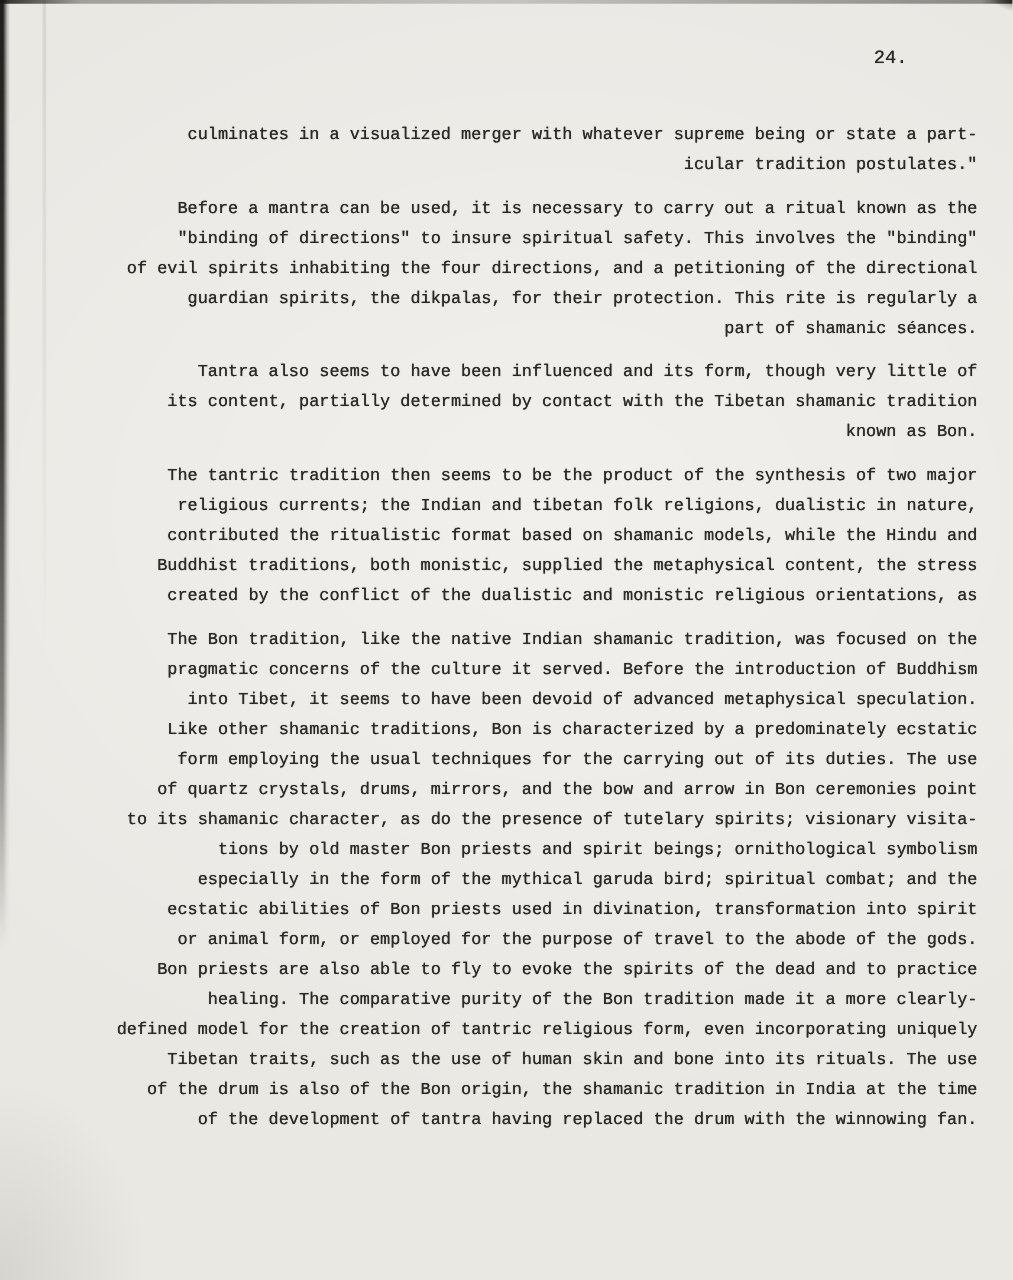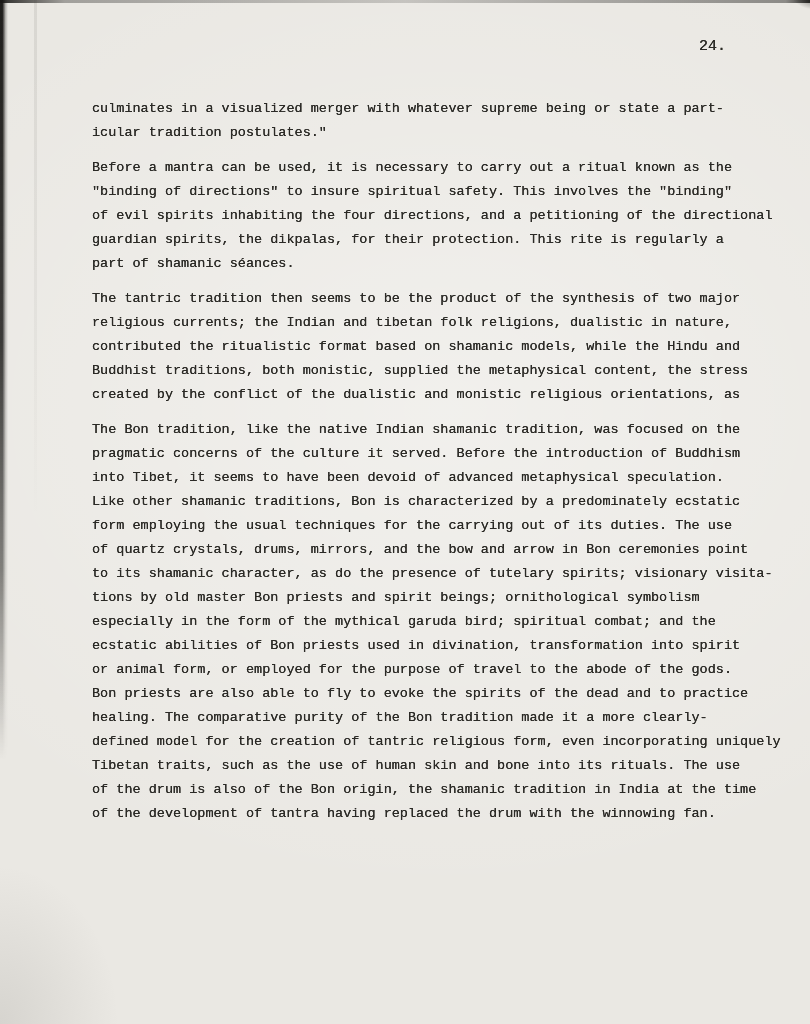--- a/index.html
+++ b/index.html
@@ -80,20 +80,21 @@
     top: 97px;
     width: 690px;
     color: var(--ink);
   }
   .body-text p {
     margin: 0 0 11px 0;
     font-size: 13.5px;
     line-height: 24px;
     white-space: pre-line;
     text-shadow: 0 0 0.6px currentColor;
+    text-align: right;
   }
 </style>
 </head>
 <body>
 
 <div class="page">
   <div class="edge-left"></div>
   <div class="edge-top"></div>
   <div class="corner-smudge-top-right"></div>
   <div class="crease-left"></div>
@@ -102,20 +103,23 @@
   <div class="page-number">24.</div>
 
   <div class="body-text">
     <p>culminates in a visualized merger with whatever supreme being or state a part-
 icular tradition postulates."</p>
     <p>Before a mantra can be used, it is necessary to carry out a ritual known as the
 "binding of directions" to insure spiritual safety.  This involves the "binding"
 of evil spirits inhabiting the four directions, and a petitioning of the directional
 guardian spirits, the dikpalas, for their protection.  This rite is regularly a
 part of shamanic séances.</p>
+    <p>Tantra also seems to have been influenced and its form, though very little of
+its content, partially determined by contact with the Tibetan shamanic tradition
+known as Bon.</p>
     <p>The tantric tradition then seems to be the product of the synthesis of two major
 religious currents; the Indian and tibetan folk religions, dualistic in nature,
 contributed the ritualistic format based on shamanic models, while the Hindu and
 Buddhist traditions, both monistic, supplied the metaphysical content, the stress
 created by the conflict of the dualistic and monistic religious orientations, as</p>
     <p>The Bon tradition, like the native Indian shamanic tradition, was focused on the
 pragmatic concerns of the culture it served.  Before the introduction of Buddhism
 into Tibet, it seems to have been devoid of advanced metaphysical speculation.
 Like other shamanic traditions, Bon is characterized by a predominately ecstatic
 form employing the usual techniques for the carrying out of its duties.  The use

